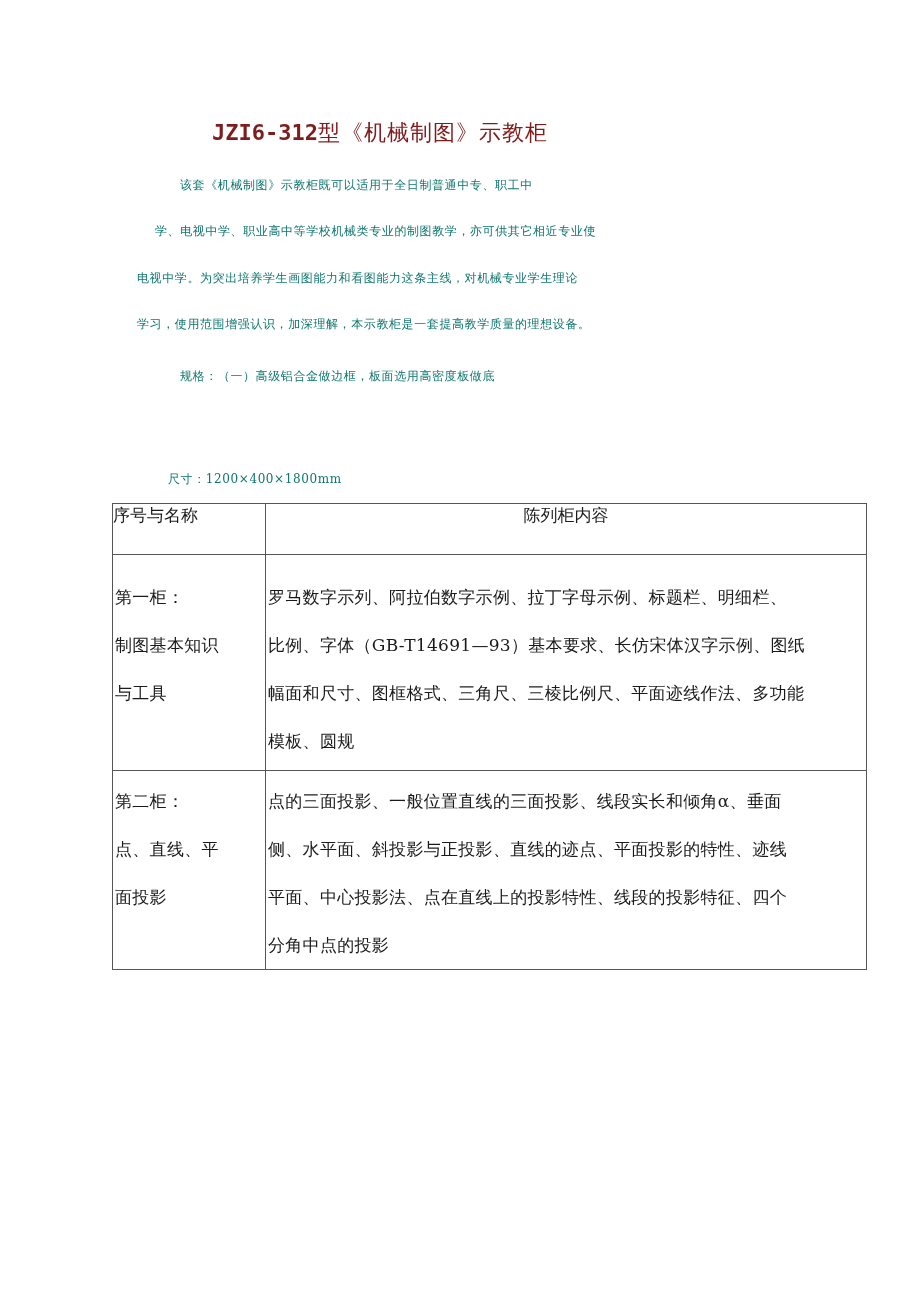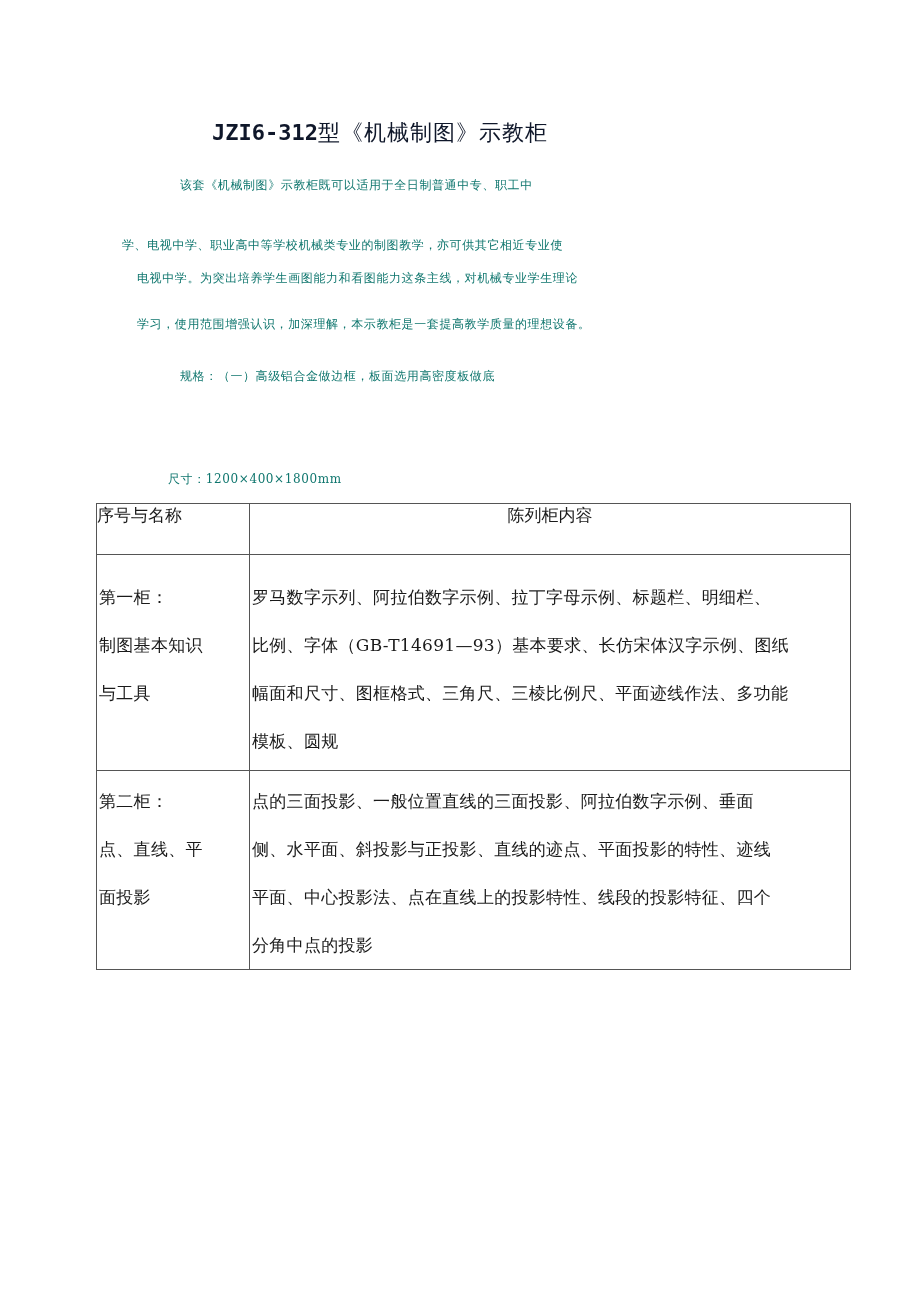--- a/index.html
+++ b/index.html
@@ -22,38 +22,38 @@
     }
     .title {
       position: absolute;
       top: 118px;
       left: 0;
       width: 760px;
       text-align: center;
       font-size: 22px;
       letter-spacing: 1px;
       font-family: "DejaVu Sans", "Liberation Sans", sans-serif;
-      color: #0f172a;
+      color: #7f1d1d;
     }
     .title .model {
       font-family: "DejaVu Sans Mono", "Liberation Mono", monospace;
       font-weight: bold;
       letter-spacing: 0;
     }
     .para-line {
       position: absolute;
       font-size: 12px;
       line-height: 24px;
       white-space: nowrap;
       letter-spacing: 0.6px;
       color: #0f766e;
     }
     table.exhibit {
       position: absolute;
-      left: 96px;
+      left: 112px;
       top: 503px;
       width: 754px;
       border-collapse: collapse;
       table-layout: fixed;
     }
     table.exhibit td {
       border: 1px solid #555;
       vertical-align: top;
       padding: 0;
       font-size: 17px;
@@ -94,21 +94,21 @@
 </head>
 <body>
 
 <div class="page">
 
   <div class="title">
     <span class="model">JZI6-312</span><span>型《机械制图》示教柜</span>
   </div>
 
   <div class="para-line" style="left:180px; top:173px;">该套《机械制图》示教柜既可以适用于全日制普通中专、职工中</div>
-  <div class="para-line" style="left:122px; top:219px;margin-top:14px;">学、电视中学、职业高中等学校机械类专业的制图教学，亦可供其它相近专业使</div>
+  <div class="para-line" style="left:155px; top:219px;">学、电视中学、职业高中等学校机械类专业的制图教学，亦可供其它相近专业使</div>
   <div class="para-line" style="left:137px; top:266px;">电视中学。为突出培养学生画图能力和看图能力这条主线，对机械专业学生理论</div>
   <div class="para-line" style="left:180px; top:364px;">规格：（一）高级铝合金做边框，板面选用高密度板做底</div>
 
   <div class="para-line" style="left:137px; top:312px;">学习，使用范围增强认识，加深理解，本示教柜是一套提高教学质量的理想设备。</div>
   <div class="para-line" style="left:168px; top:467px;">尺寸：1200×400×1800mm</div>
 
   <table class="exhibit">
     <colgroup>
       <col class="c1">
       <col class="c2">
@@ -144,21 +144,21 @@
     <tr class="r2">
       <td>
         <div class="lines-wrap">
           <span class="cell-line">第二柜：</span>
           <span class="cell-line">点、直线、平</span>
           <span class="cell-line">面投影</span>
         </div>
       </td>
       <td>
         <div class="lines-wrap">
-          <span class="cell-line">点的三面投影、一般位置直线的三面投影、阿拉伯数字示例、垂面</span>
+          <span class="cell-line">点的三面投影、一般位置直线的三面投影、线段实长和倾角α、垂面</span>
           <span class="cell-line">侧、水平面、斜投影与正投影、直线的迹点、平面投影的特性、迹线</span>
           <span class="cell-line">平面、中心投影法、点在直线上的投影特性、线段的投影特征、四个</span>
           <span class="cell-line">分角中点的投影</span>
         </div>
       </td>
     </tr>
 
   </tbody>
     </table>
 

